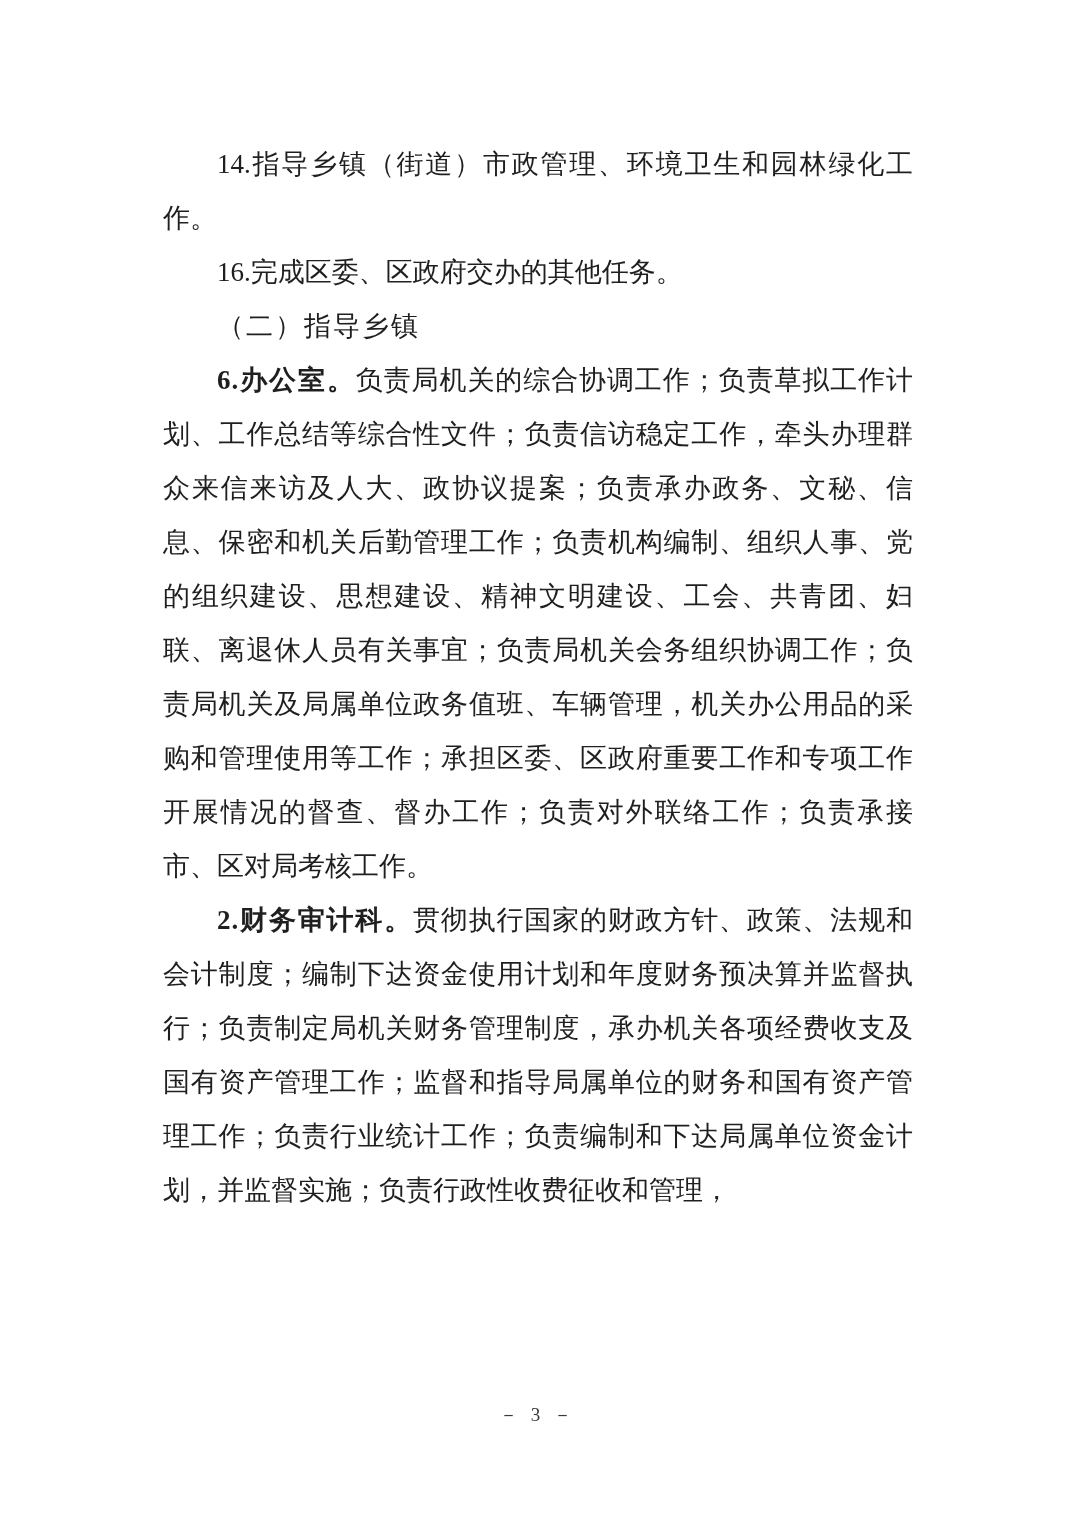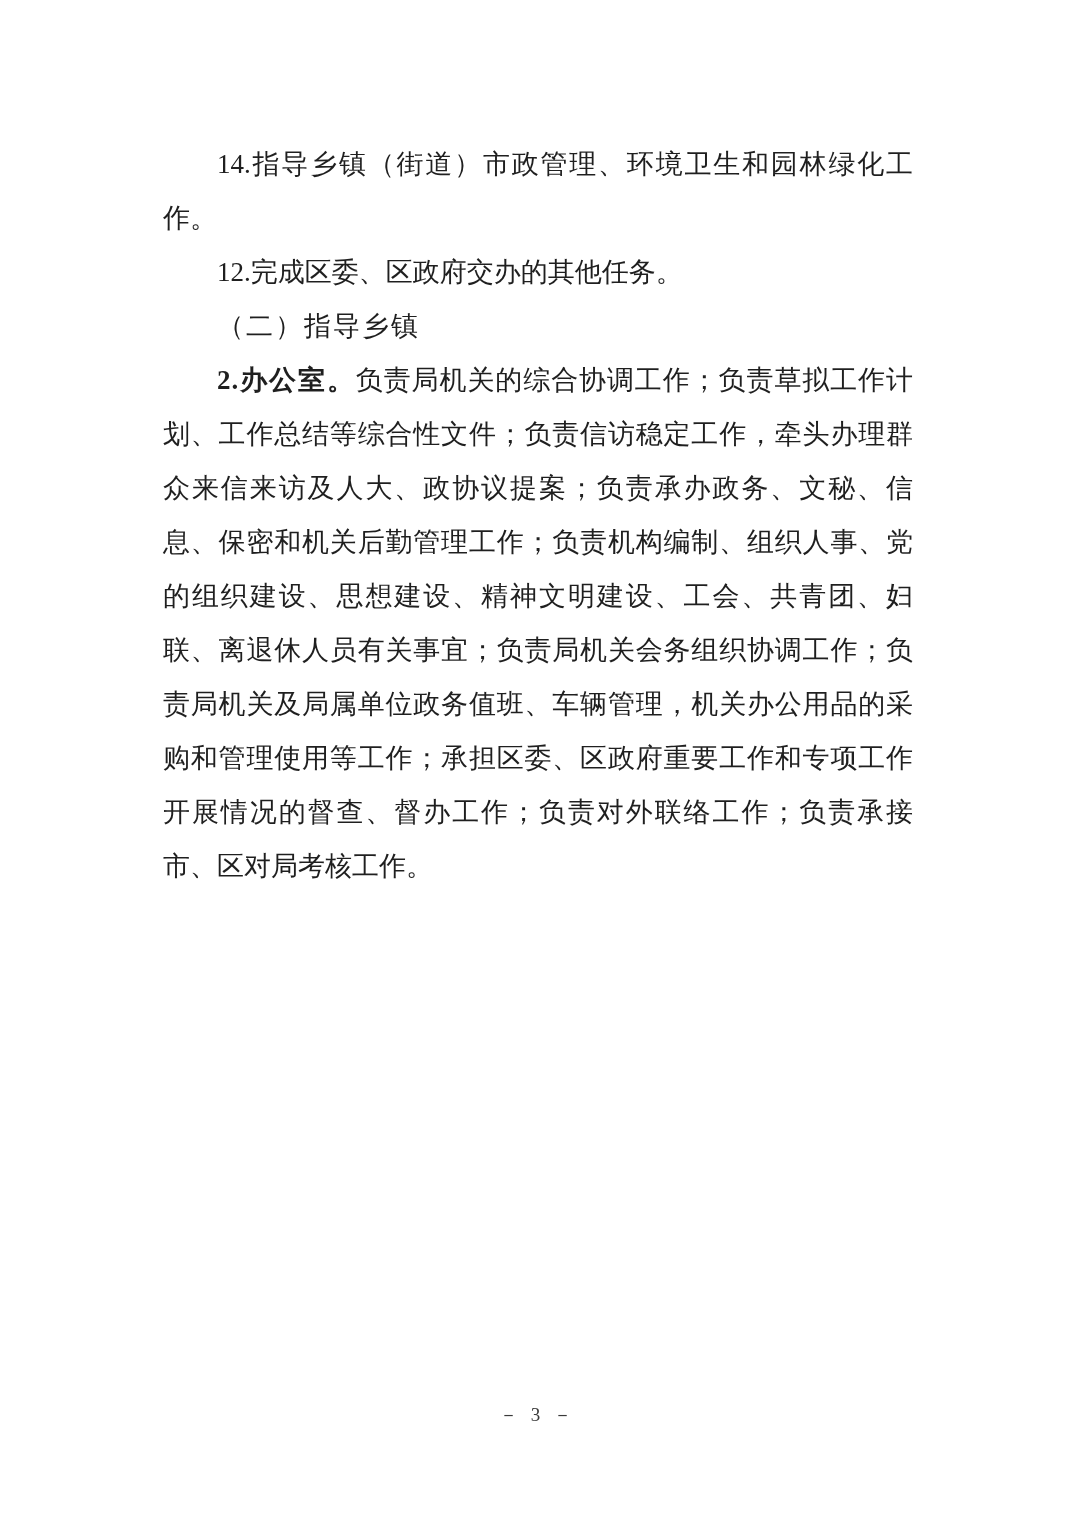--- a/index.html
+++ b/index.html
@@ -53,26 +53,27 @@
 </style>
 </head>
 <body>
 
 <div class="page">
   <div class="content">
 
     <p><span>14.指导乡镇（街道）市政管理、环境卫生和园林绿化工作。</span></p>
 
 
-    <p><span>12.完成区委、区政府交办的其他任务。</span></p>
+    <p><span>16.完成区委、区政府交办的其他任务。</span></p>
 
     <p class="heading"><span>（二）指导乡镇</span></p>
 
 
-    <p><span class="lead">2.办公室。</span><span>负责局机关的综合协调工作；负责草拟工作计划、工作总结等综合性文件；负责信访稳定工作，牵头办理群众来信来访及人大、政协议提案；负责承办政务、文秘、信息、保密和机关后勤管理工作；负责机构编制、组织人事、党的组织建设、思想建设、精神文明建设、工会、共青团、妇联、离退休人员有关事宜；负责局机关会务组织协调工作；负责局机关及局属单位政务值班、车辆管理，机关办公用品的采购和管理使用等工作；承担区委、区政府重要工作和专项工作开展情况的督查、督办工作；负责对外联络工作；负责承接市、区对局考核工作。</span></p>
+    <p><span class="lead">6.办公室。</span><span>负责局机关的综合协调工作；负责草拟工作计划、工作总结等综合性文件；负责信访稳定工作，牵头办理群众来信来访及人大、政协议提案；负责承办政务、文秘、信息、保密和机关后勤管理工作；负责机构编制、组织人事、党的组织建设、思想建设、精神文明建设、工会、共青团、妇联、离退休人员有关事宜；负责局机关会务组织协调工作；负责局机关及局属单位政务值班、车辆管理，机关办公用品的采购和管理使用等工作；承担区委、区政府重要工作和专项工作开展情况的督查、督办工作；负责对外联络工作；负责承接市、区对局考核工作。</span></p>
 
+    <p><span class="lead">2.财务审计科。</span><span>贯彻执行国家的财政方针、政策、法规和会计制度；编制下达资金使用计划和年度财务预决算并监督执行；负责制定局机关财务管理制度，承办机关各项经费收支及国有资产管理工作；监督和指导局属单位的财务和国有资产管理工作；负责行业统计工作；负责编制和下达局属单位资金计划，并监督实施；负责行政性收费征收和管理，</span></p>
 
   </div>
 
   <div class="footer">
     <span>－ 3 －</span>
   </div>
 </div>
 
 </body></html>

